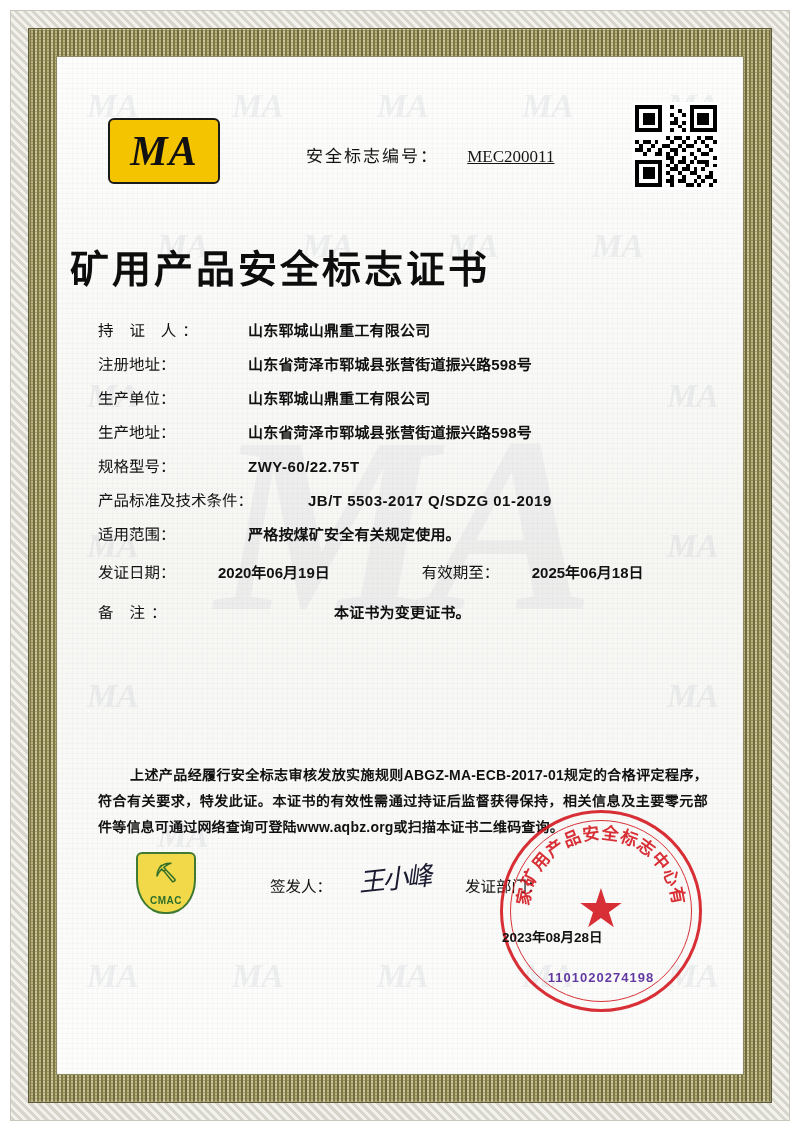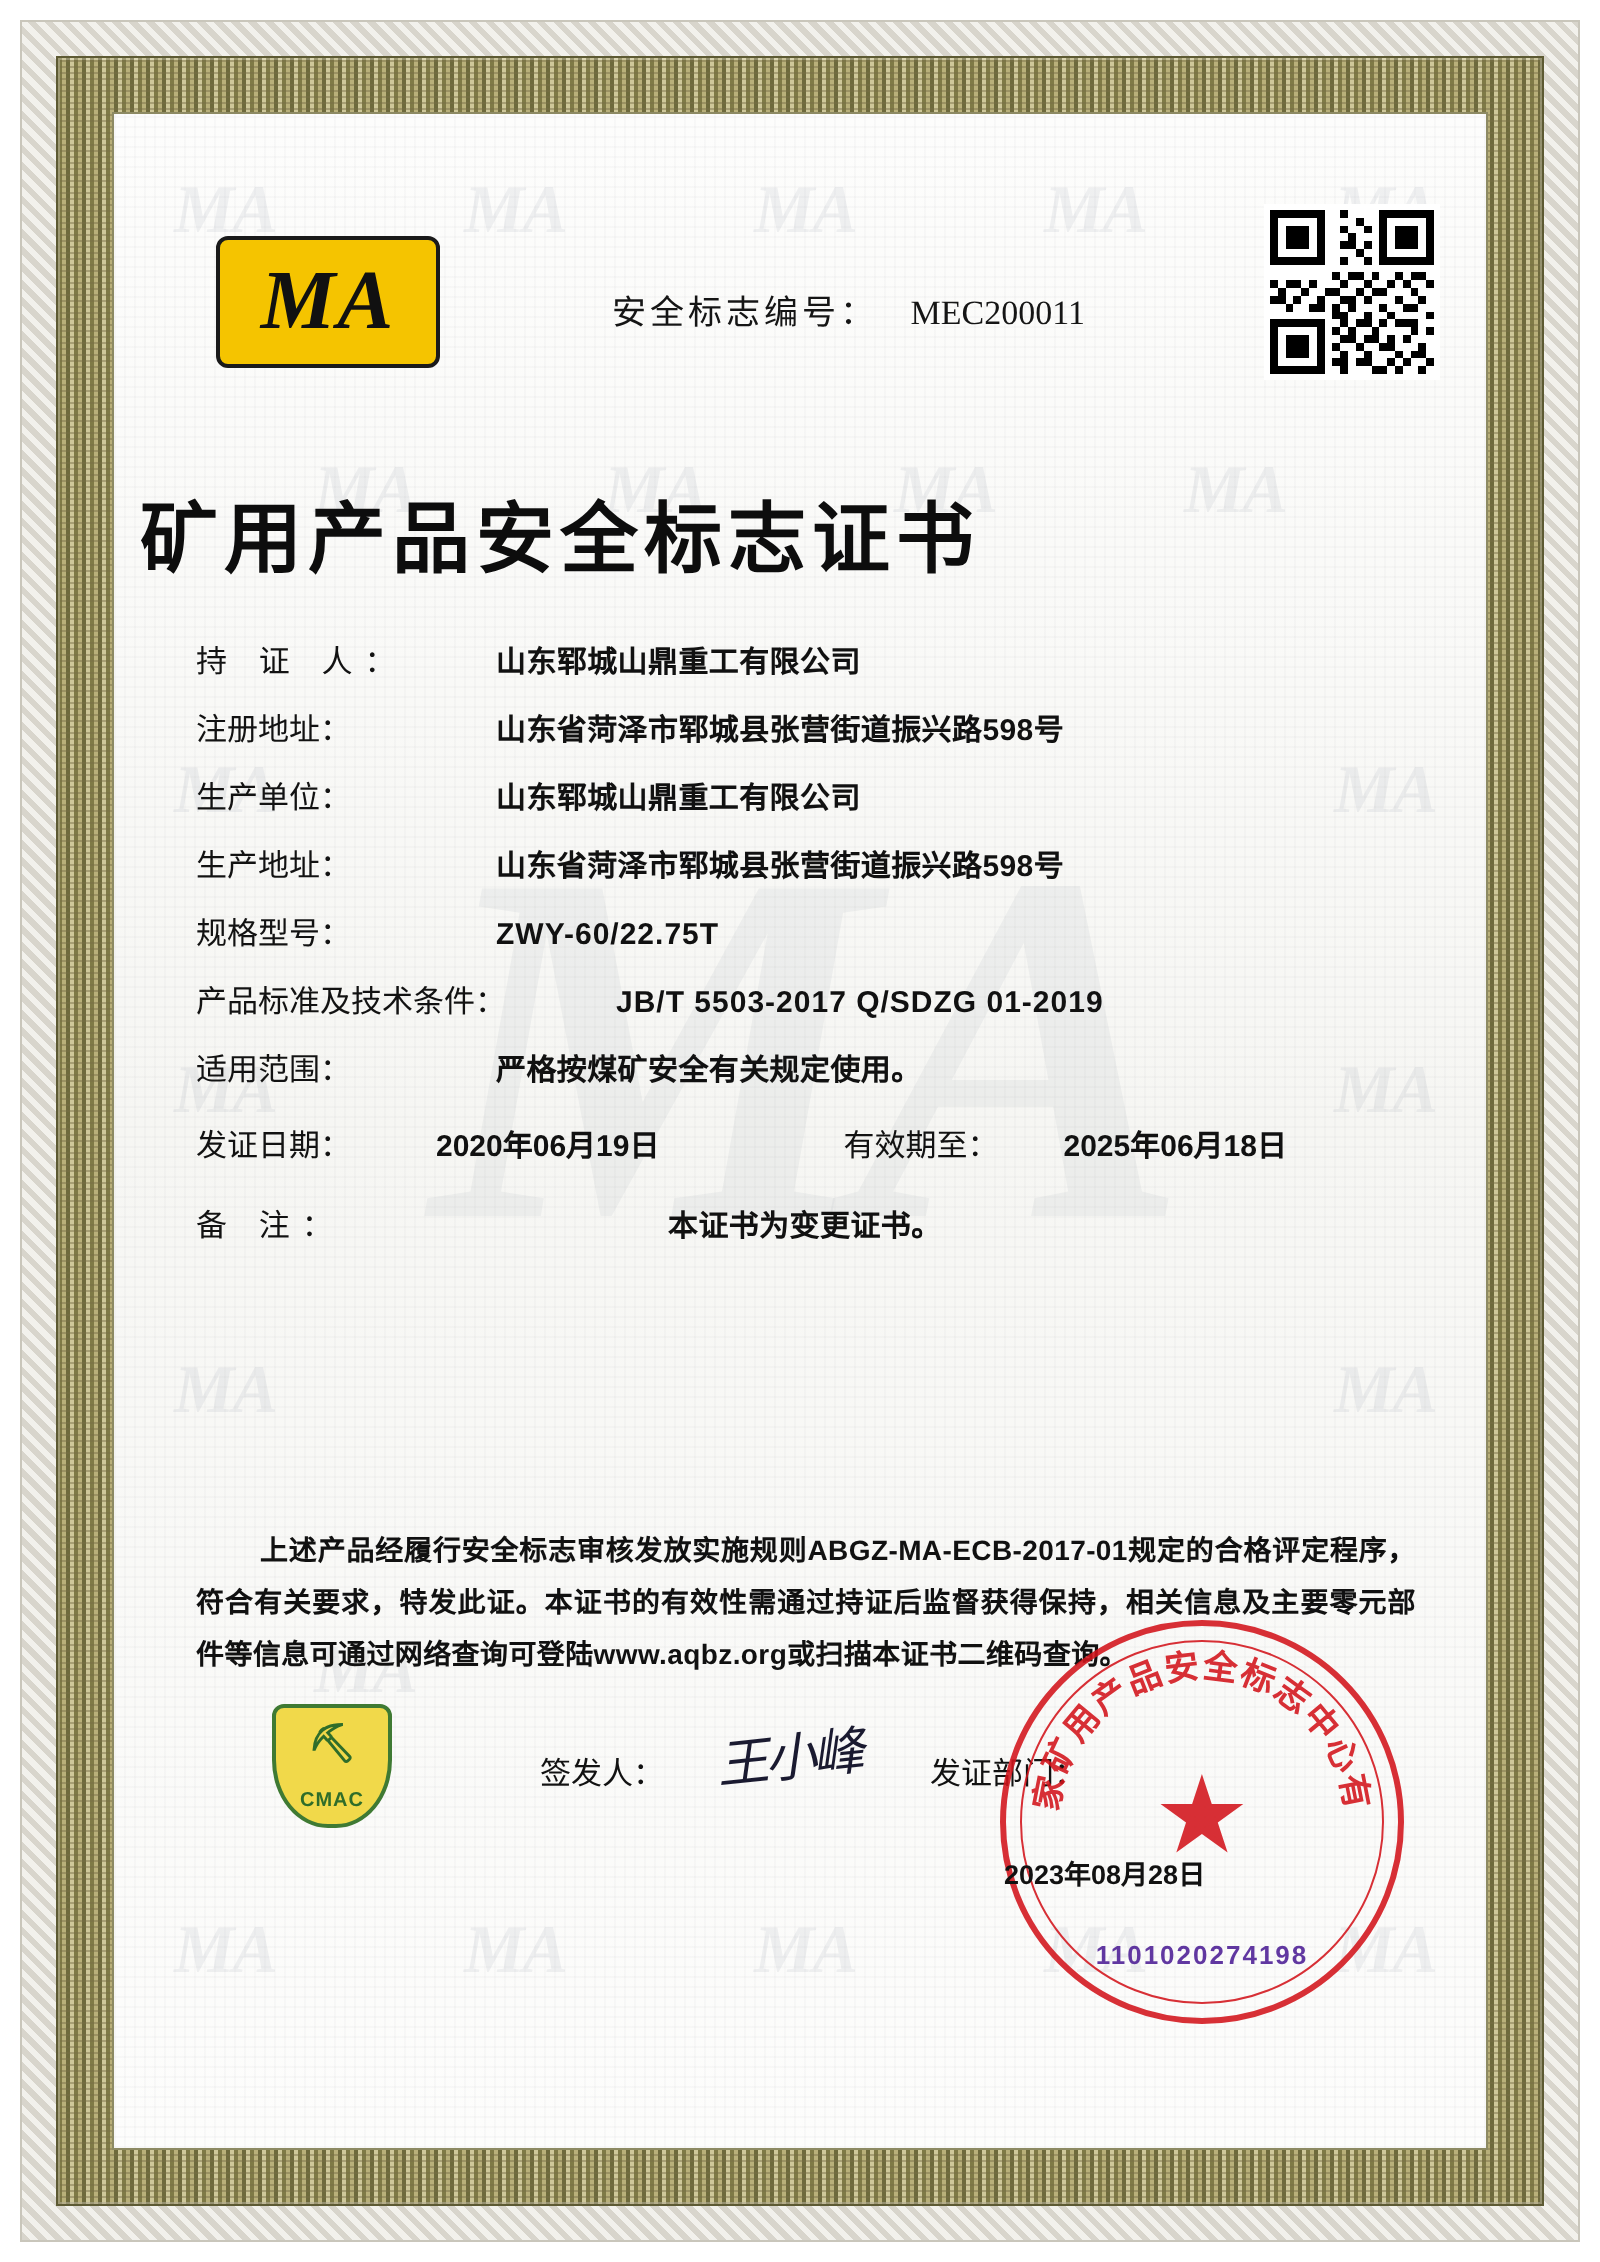--- a/index.html
+++ b/index.html
@@ -123,21 +123,21 @@
   .cert-no {
     position: absolute;
     left: 236px;
     top: 72px;
     font-size: 17px;
     color: #151515;
     font-family: "Liberation Serif", serif;
     white-space: nowrap;
   }
   .cert-no .label { letter-spacing: 2px; }
-  .cert-no .value { margin-left: 12px; }
+  .cert-no .value { margin-left: 24px; text-decoration: underline; }
 
   .qr {
     position: absolute;
     right: 10px;
     top: 32px;
     width: 88px;
     height: 88px;
     background: #fff;
     padding: 3px;
     box-sizing: border-box;

